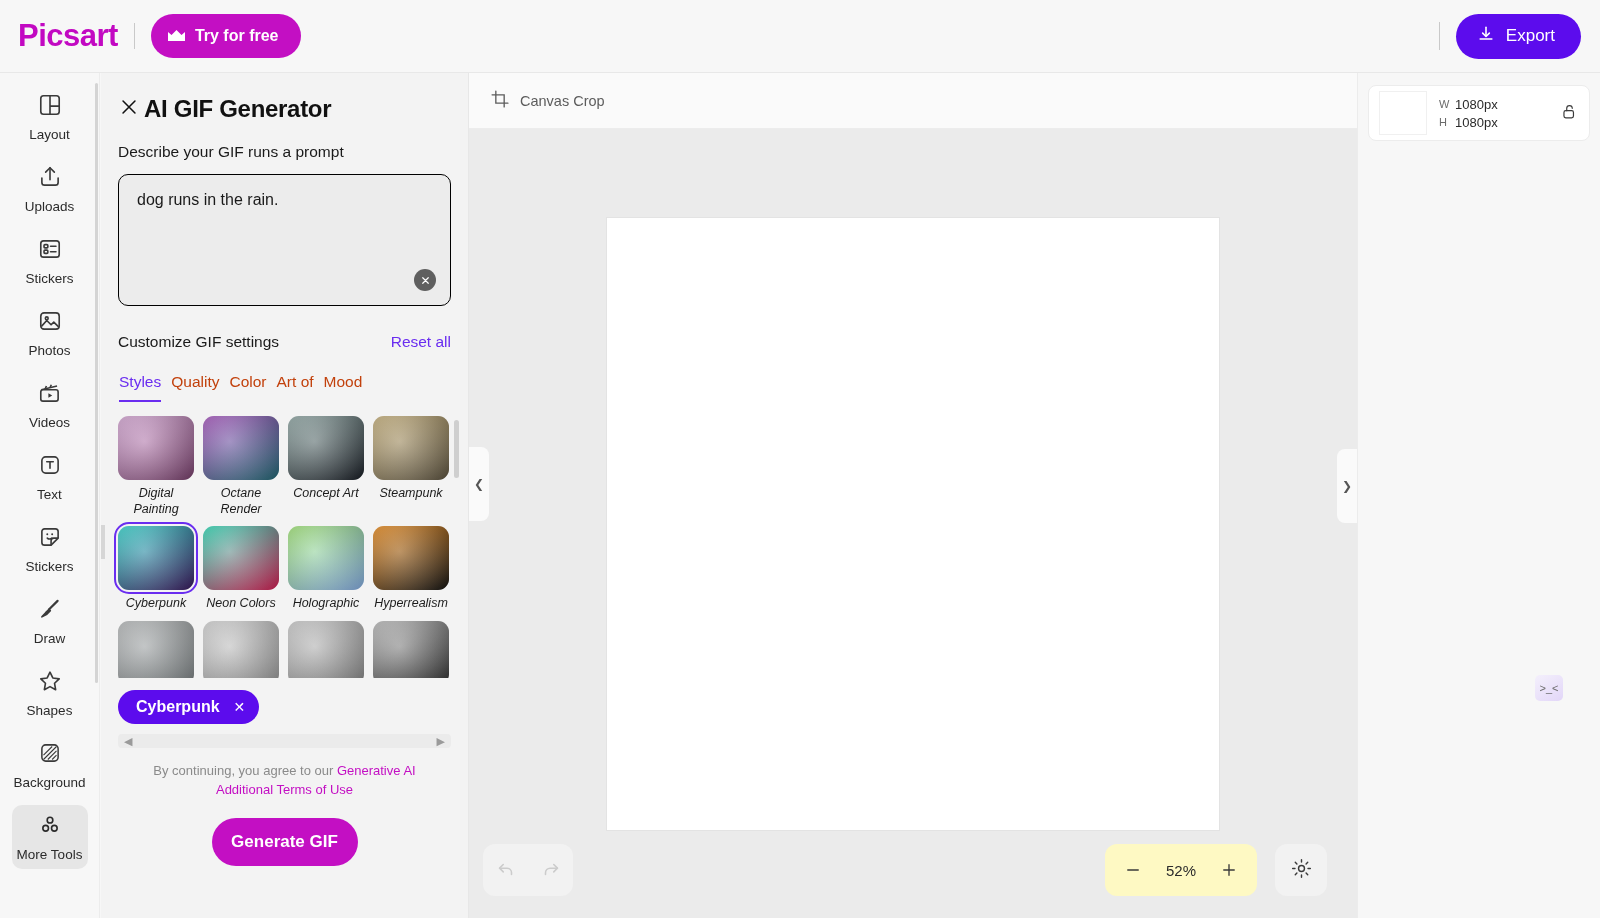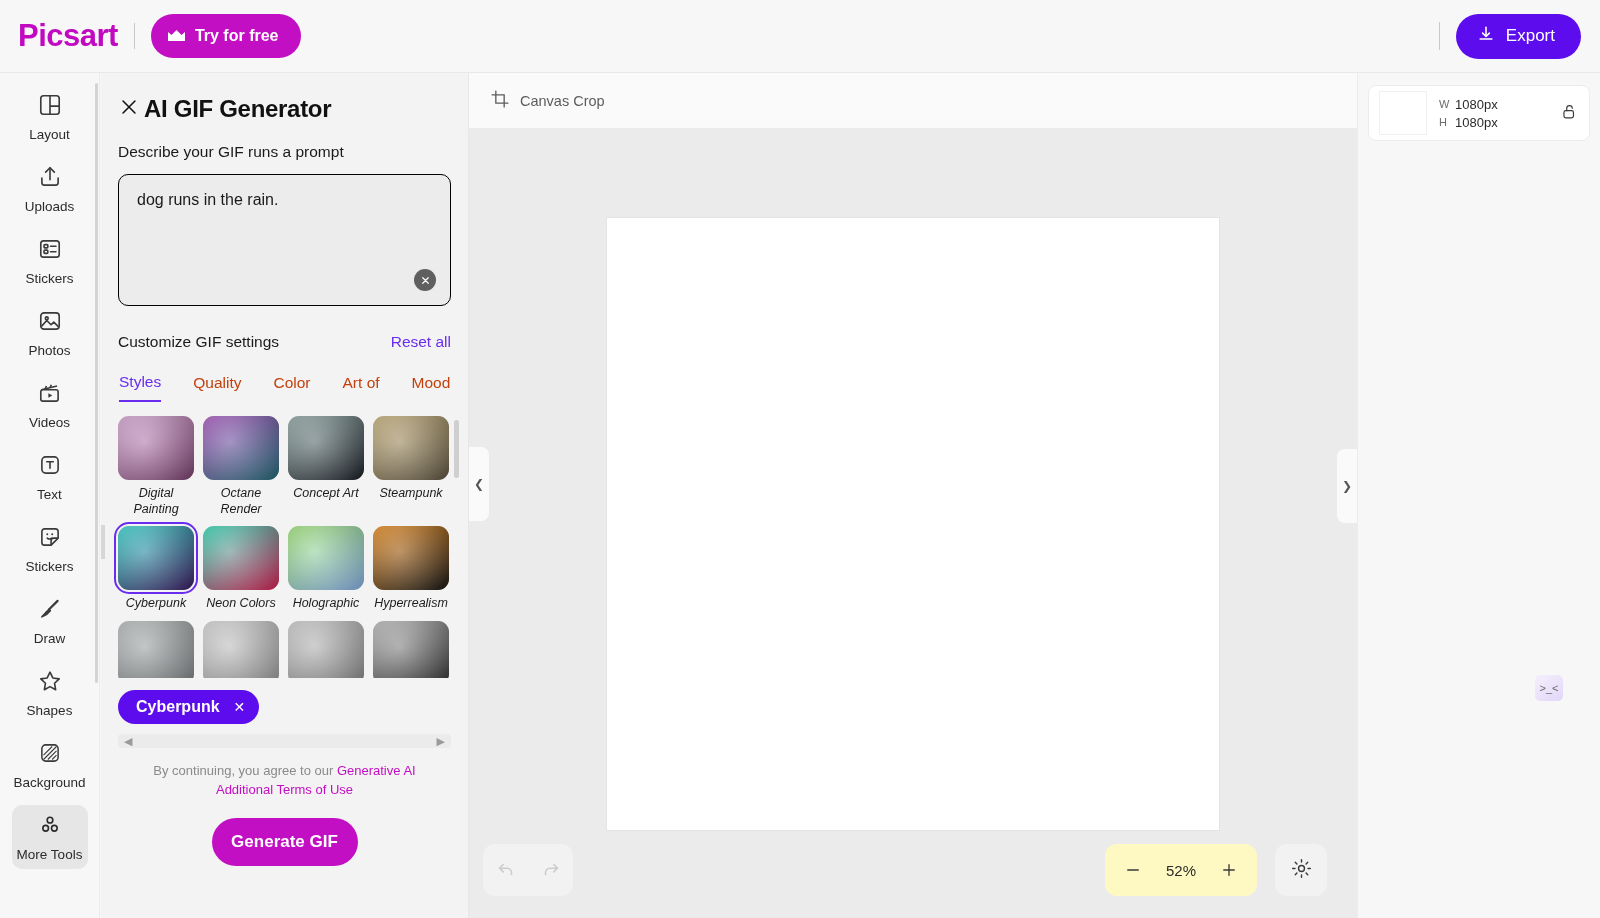--- a/index.html
+++ b/index.html
@@ -81,21 +81,21 @@
     font-size: 13px; line-height: 1;
   }
 
   .settings-row {
     display: flex; align-items: baseline; justify-content: space-between;
     margin: 27px 17px 0 17px;
   }
   .settings-title { font-size: 15.5px; color: #1a1a1a; }
   .reset-all { font-size: 15.5px; color: #6a2df0; cursor: pointer; }
 
-  .tabs { display: flex; gap: 32px; margin: 22px 0 0 18px; position: relative; align-items: center; }
+  .tabs { display: flex; gap: 10px; margin: 22px 0 0 18px; position: relative; }
   .tab { font-size: 15.5px; color: #c2410c; padding-bottom: 9px; cursor: pointer; white-space: nowrap; }
   .tab.active { color: #6a2df0; border-bottom: 2.5px solid #6a2df0; }
 
   .styles-area { position: relative; margin: 14px 0 0 0; height: 262px; overflow: hidden; font-style: italic; }
   .styles-grid {
     display: grid; grid-template-columns: repeat(4, 76px); gap: 9px 9px;
     margin-left: 17px;
   }
   .style-cell { width: 76px; cursor: pointer; }
   .thumb {

